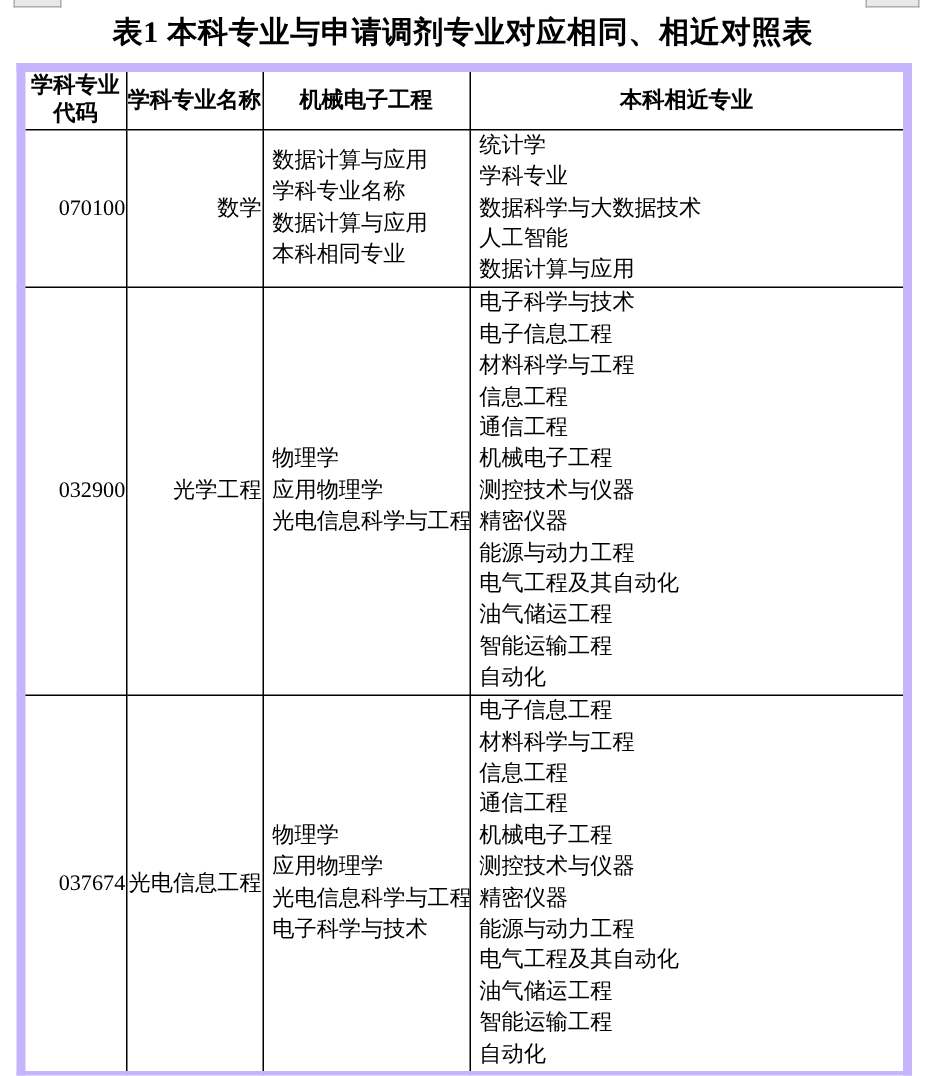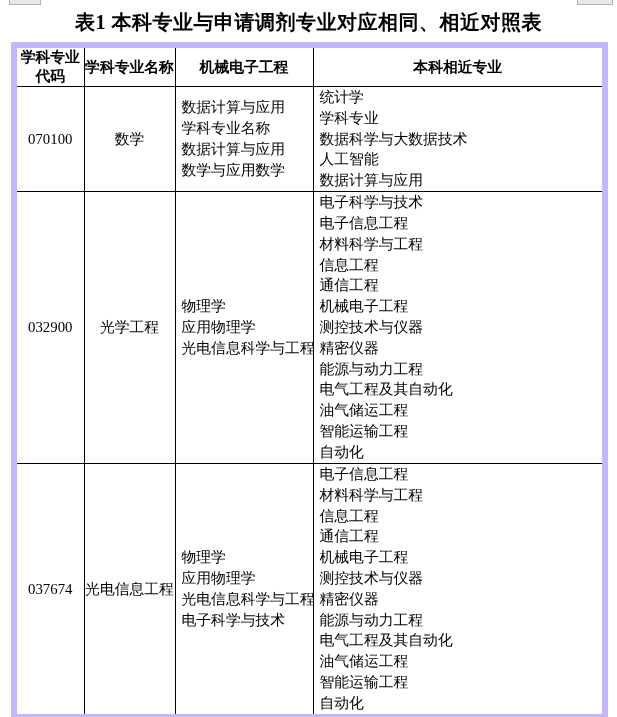--- a/index.html
+++ b/index.html
@@ -62,21 +62,21 @@
     text-align: center;
     font-size: 14.8px;
     line-height: 19px;
     white-space: pre-line;
   }
   .compare-table tbody tr:nth-child(1) { height: 103px; }
   .compare-table tbody tr:nth-child(2) { height: 272px; }
   .compare-table tbody tr:nth-child(3) { height: 253px; }
 
   td.col-code, td.col-name {
-    text-align: center;
+    text-align: right;
     line-height: 20px;
   }
   td.col-list {
     text-align: left;
     padding-left: 6px;
     padding-right: 2px;
   }
   .major-line {
     line-height: 20.8px;
     white-space: nowrap;
@@ -107,21 +107,21 @@
     </tr>
   </thead>
   <tbody>
       <tr>
         <td class="col-code">070100</td>
         <td class="col-name">数学</td>
         <td class="col-list">
           <div class="major-line">数据计算与应用</div>
           <div class="major-line">学科专业名称</div>
           <div class="major-line">数据计算与应用</div>
-          <div class="major-line">数学与应用数学</div>
+          <div class="major-line">本科相同专业</div>
         </td>
         <td class="col-list">
           <div class="major-line">统计学</div>
           <div class="major-line">学科专业</div>
           <div class="major-line">数据科学与大数据技术</div>
           <div class="major-line">人工智能</div>
           <div class="major-line">数据计算与应用</div>
         </td>
       </tr>
       <tr>

